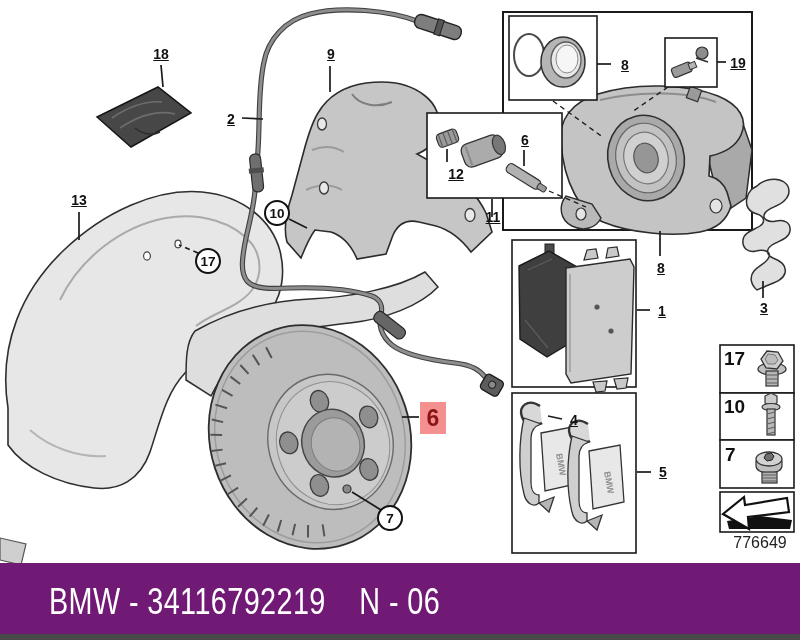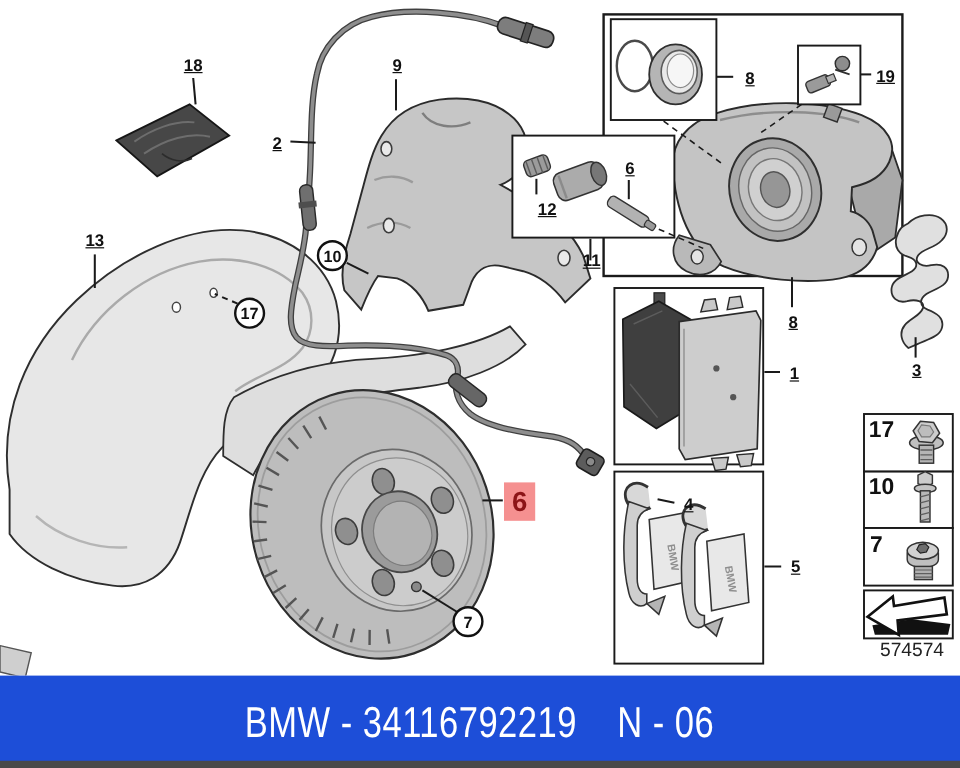--- a/index.html
+++ b/index.html
@@ -19,21 +19,21 @@
   .cell-num{position:absolute;font-weight:bold;font-size:19px;color:#111;
       line-height:1;cursor:pointer;}
   .hl{position:absolute;width:26px;height:32px;background:#f59090;
       display:flex;align-items:center;justify-content:center;
       font-weight:bold;font-size:23px;color:#8c1417;
       transform:translate(-50%,-50%);cursor:pointer;}
   .docnum{position:absolute;left:722px;top:534px;width:76px;
       text-align:center;font-size:16px;color:#222;}
   
   .footer{position:absolute;left:0;top:563px;width:800px;height:77px;
-      background:#1d4ed8;display:flex;align-items:center;justify-content:center;}
+      background:#701a75;display:flex;align-items:center;justify-content:flex-start;}
   .footer:after{content:"";position:absolute;left:0;bottom:0;width:100%;
       height:6px;background:#494949;}
   .footer-text{display:flex;gap:42px;color:#fff;font-size:36px;
       letter-spacing:.5px;transform:scaleX(0.8);white-space:nowrap;}
 </style>
 </head>
 <body>
 
 <div class="stage">
 <svg width="800" height="563" viewBox="0 0 800 563">
@@ -309,21 +309,21 @@
   <div class="hl" style="left:433px;top:418px">6</div>
 
   <div class="circle" style="left:277px;top:213px">10</div>
   <div class="circle" style="left:208px;top:261px">17</div>
   <div class="circle" style="left:390px;top:518px">7</div>
 
   <div class="cell-num" style="left:724px;top:349px">17</div>
   <div class="cell-num" style="left:724px;top:397px">10</div>
   <div class="cell-num" style="left:725px;top:445px">7</div>
 
-  <div class="docnum">574574</div>
+  <div class="docnum">776649</div>
 </div>
 
 <div class="footer">
   <div class="footer-text">
     <span>BMW - 34116792219</span>
     <span>N - 06</span>
   </div>
 </div>
 
 </body></html>

